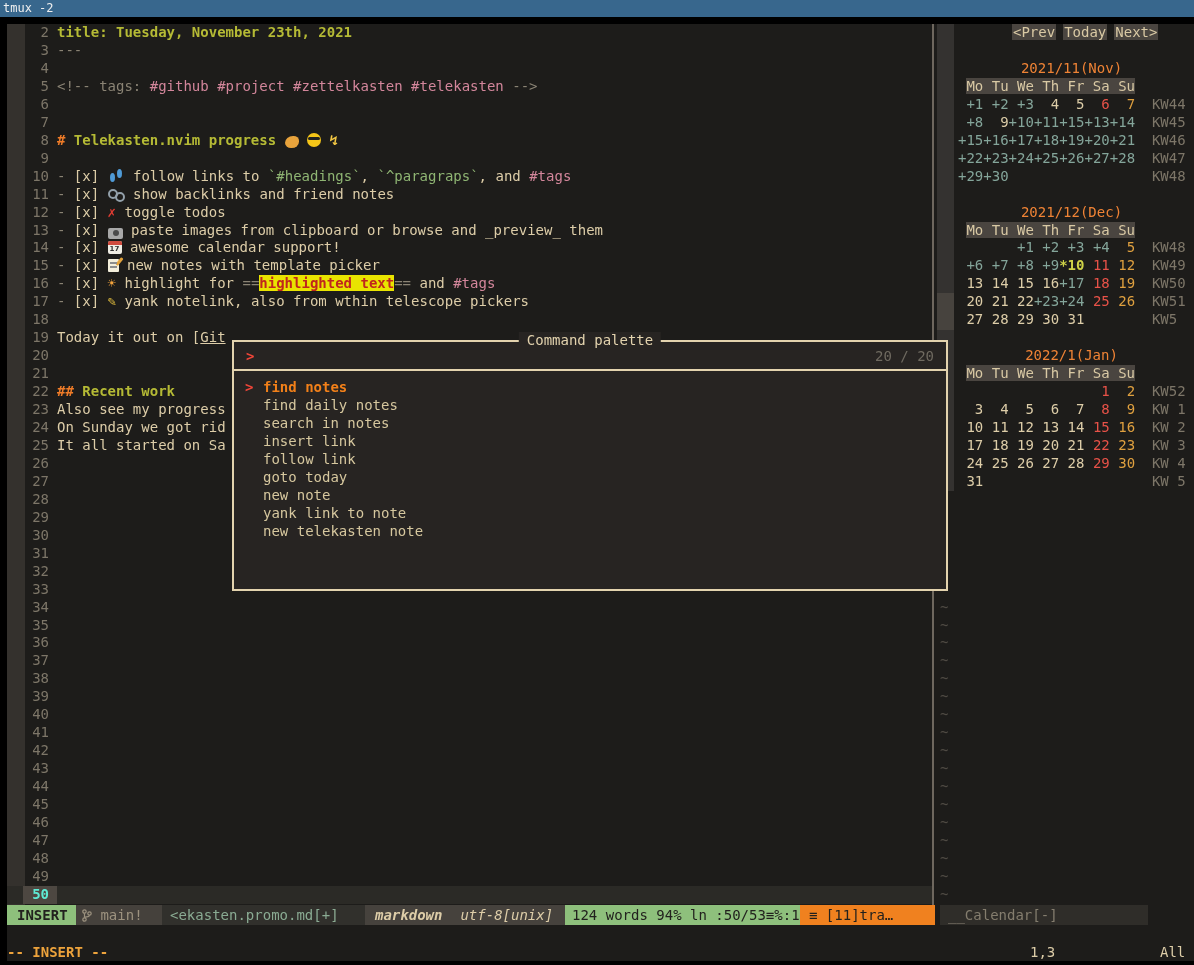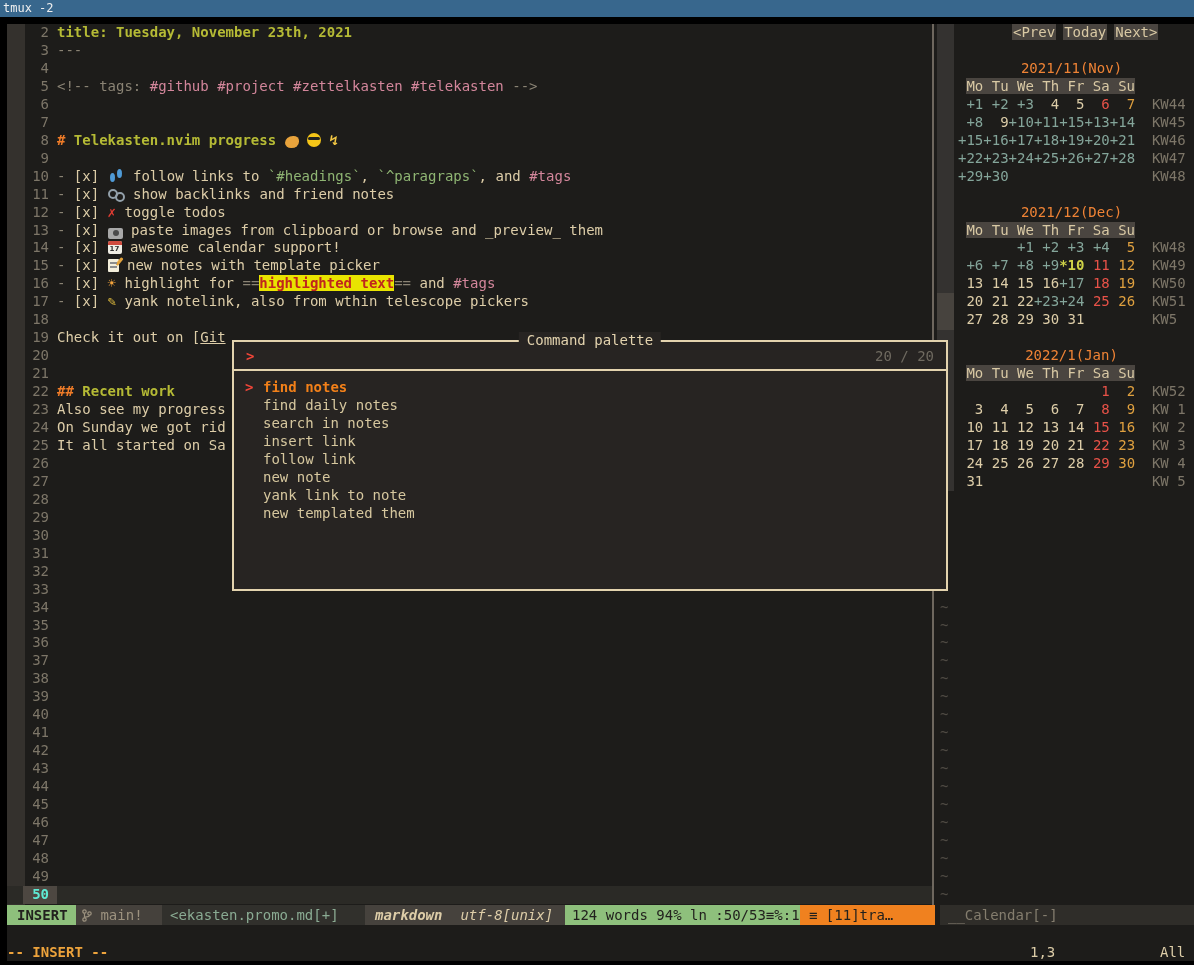--- a/index.html
+++ b/index.html
@@ -81,21 +81,21 @@
   #statusbar{position:absolute;left:0;top:881px;width:1187px;height:20px;background:#1d1c1a;font-size:14px;}
   .seg{position:absolute;top:0;height:20px;line-height:20px;box-sizing:border-box;white-space:pre;overflow:hidden;}
   #seg-mode{left:0;width:69px;background:#8ec07c;color:#22211e;font-weight:bold;padding-left:10px;}
   #seg-branch{left:69px;width:86px;background:#45413c;color:#9c927f;padding-left:6px;}
   #seg-file{left:155px;width:203px;background:#31302c;color:#8aab93;padding-left:8px;}
   #seg-ftype{left:358px;width:200px;background:#46423d;color:#ddcda8;padding-left:10px;}
   #seg-ftype .ft{font-weight:bold;font-style:italic;}
   #seg-ftype .enc{margin-left:18px;font-style:italic;}
   #seg-stats{left:558px;width:235px;background:#8ec07c;color:#22211e;padding-left:7px;}
   #seg-buf{left:793px;width:135px;background:#f0811f;color:#22211e;padding-left:9px;}
-  #seg-calstatus{left:933px;width:254px;background:#2f2d29;color:#847d6e;padding-left:8px;}
+  #seg-calstatus{left:933px;width:208px;background:#2f2d29;color:#847d6e;padding-left:8px;}
   
   #cmdline{position:absolute;left:0;top:901px;height:18px;line-height:18px;white-space:pre;color:#ddcda8;}
   #msgline{position:absolute;left:0;top:919px;width:1187px;height:18px;line-height:18px;}
   #mode-msg{position:absolute;left:0;color:#eda33c;font-weight:bold;white-space:pre;}
   #ruler-pos{position:absolute;left:1023px;color:#ddcda8;}
   #ruler-scroll{position:absolute;left:1153px;color:#ddcda8;}
   svg{display:inline-block;vertical-align:-2px;}
 </style>
 </head>
 <body>
@@ -117,21 +117,21 @@
       <div class="eline" style="top: 125.685px;"><span class="lnum">9</span><span class="ltext"></span></div>
       <div class="eline" style="top: 143.64px;"><span class="lnum">10</span><span class="ltext"><span class="sg-punct">- </span><span class="sg-txt">[x] </span><span class="ico ik-footprints"></span><span class="sg-txt"> follow links to </span><span class="sg-code">`#headings`</span><span class="sg-txt">, </span><span class="sg-code">`^paragraps`</span><span class="sg-txt">, and </span><span class="sg-tag">#tags</span></span></div>
       <div class="eline" style="top: 161.595px;"><span class="lnum">11</span><span class="ltext"><span class="sg-punct">- </span><span class="sg-txt">[x] </span><span class="ico ik-chainlink"></span><span class="sg-txt"> show backlinks and friend notes</span></span></div>
       <div class="eline" style="top: 179.55px;"><span class="lnum">12</span><span class="ltext"><span class="sg-punct">- </span><span class="sg-txt">[x] </span><span class="chr-cross">✗</span><span class="sg-txt"> toggle todos</span></span></div>
       <div class="eline" style="top: 197.505px;"><span class="lnum">13</span><span class="ltext"><span class="sg-punct">- </span><span class="sg-txt">[x] </span><span class="ico ik-camera"></span><span class="sg-txt"> paste images from clipboard or browse and _preview_ them</span></span></div>
       <div class="eline" style="top: 215.46px;"><span class="lnum">14</span><span class="ltext"><span class="sg-punct">- </span><span class="sg-txt">[x] </span><span class="ico ik-calendar"></span><span class="sg-txt"> awesome calendar support!</span></span></div>
       <div class="eline" style="top: 233.415px;"><span class="lnum">15</span><span class="ltext"><span class="sg-punct">- </span><span class="sg-txt">[x] </span><span class="ico ik-memo"></span><span class="sg-txt"> new notes with template picker</span></span></div>
       <div class="eline" style="top: 251.37px;"><span class="lnum">16</span><span class="ltext"><span class="sg-punct">- </span><span class="sg-txt">[x] </span><span class="chr-sun">☀</span><span class="sg-txt"> highlight for </span><span class="sg-punct">==</span><span class="sg-hl">highlighted text</span><span class="sg-punct">==</span><span class="sg-txt"> and </span><span class="sg-tag">#tags</span></span></div>
       <div class="eline" style="top: 269.325px;"><span class="lnum">17</span><span class="ltext"><span class="sg-punct">- </span><span class="sg-txt">[x] </span><span class="chr-pencil">✎</span><span class="sg-txt"> yank notelink, also from wthin telescope pickers</span></span></div>
       <div class="eline" style="top: 287.28px;"><span class="lnum">18</span><span class="ltext"></span></div>
-      <div class="eline" style="top: 305.235px;"><span class="lnum">19</span><span class="ltext"><span class="sg-txt">Check it out on [</span><span class="sg-link">Git</span></span></div>
+      <div class="eline" style="top: 305.235px;"><span class="lnum">19</span><span class="ltext"><span class="sg-txt">Today it out on [</span><span class="sg-link">Git</span></span></div>
       <div class="eline" style="top: 323.19px;"><span class="lnum">20</span><span class="ltext"></span></div>
       <div class="eline" style="top: 341.145px;"><span class="lnum">21</span><span class="ltext"></span></div>
       <div class="eline" style="top: 359.1px;"><span class="lnum">22</span><span class="ltext"><span class="sg-marker">## </span><span class="sg-mdtitle">Recent work</span></span></div>
       <div class="eline" style="top: 377.055px;"><span class="lnum">23</span><span class="ltext"><span class="sg-txt">Also see my progress</span></span></div>
       <div class="eline" style="top: 395.01px;"><span class="lnum">24</span><span class="ltext"><span class="sg-txt">On Sunday we got rid</span></span></div>
       <div class="eline" style="top: 412.965px;"><span class="lnum">25</span><span class="ltext"><span class="sg-txt">It all started on Sa</span></span></div>
       <div class="eline" style="top: 430.92px;"><span class="lnum">26</span><span class="ltext"></span></div>
       <div class="eline" style="top: 448.875px;"><span class="lnum">27</span><span class="ltext"></span></div>
       <div class="eline" style="top: 466.83px;"><span class="lnum">28</span><span class="ltext"></span></div>
       <div class="eline" style="top: 484.785px;"><span class="lnum">29</span><span class="ltext"></span></div>
@@ -217,23 +217,24 @@
       <span id="prompt-caret">&gt;</span>
       <span id="prompt-spacer"></span>
       <span id="prompt-counter">20 / 20</span>
     </div>
     <div id="palette-list">
         <div class="pitem sel"><span class="pcaret">&gt;</span>find notes</div>
         <div class="pitem">find daily notes</div>
         <div class="pitem">search in notes</div>
         <div class="pitem">insert link</div>
         <div class="pitem">follow link</div>
+        <div class="pitem">goto today</div>
         <div class="pitem">new note</div>
         <div class="pitem">yank link to note</div>
-        <div class="pitem">new templated them</div>
+        <div class="pitem">new telekasten note</div>
       </div>
   </div>
 
   <div id="statusbar">
     <div class="seg" id="seg-mode">INSERT</div>
     <div class="seg" id="seg-branch"><svg width="10" height="13" viewBox="0 0 10 13">
           <circle cx="2.5" cy="2.5" r="1.7" fill="none" stroke="#9c927f" stroke-width="1.2"></circle>
           <circle cx="2.5" cy="10.5" r="1.7" fill="none" stroke="#9c927f" stroke-width="1.2"></circle>
           <circle cx="7.5" cy="4.5" r="1.7" fill="none" stroke="#9c927f" stroke-width="1.2"></circle>
           <path d="M2.5 4.2 v4.6 M7.5 6.2 C7.5 8.5 2.5 7.5 2.5 8.8" fill="none" stroke="#9c927f" stroke-width="1.2"></path>

